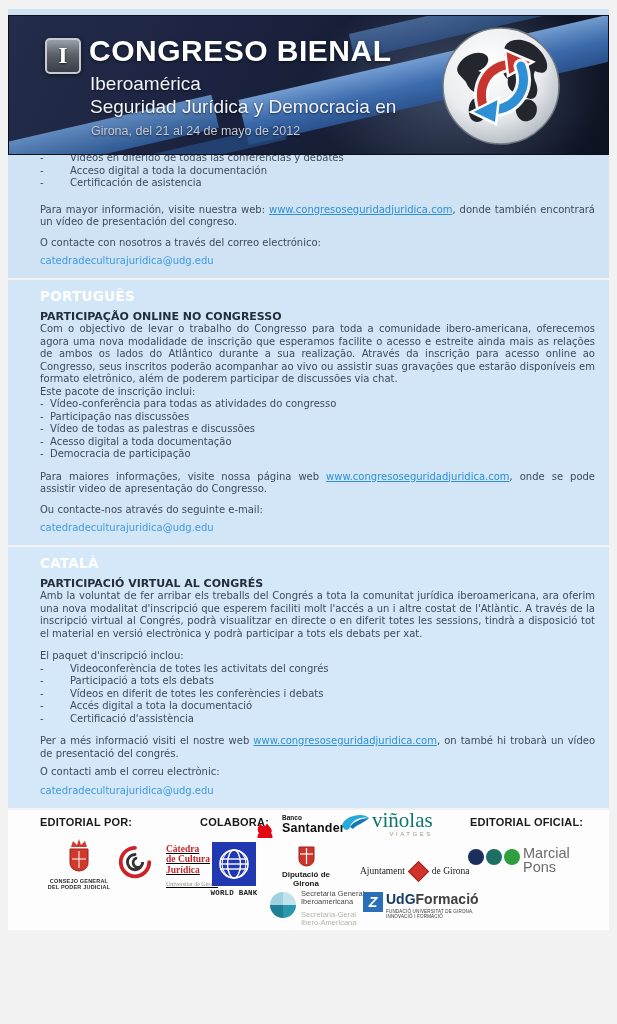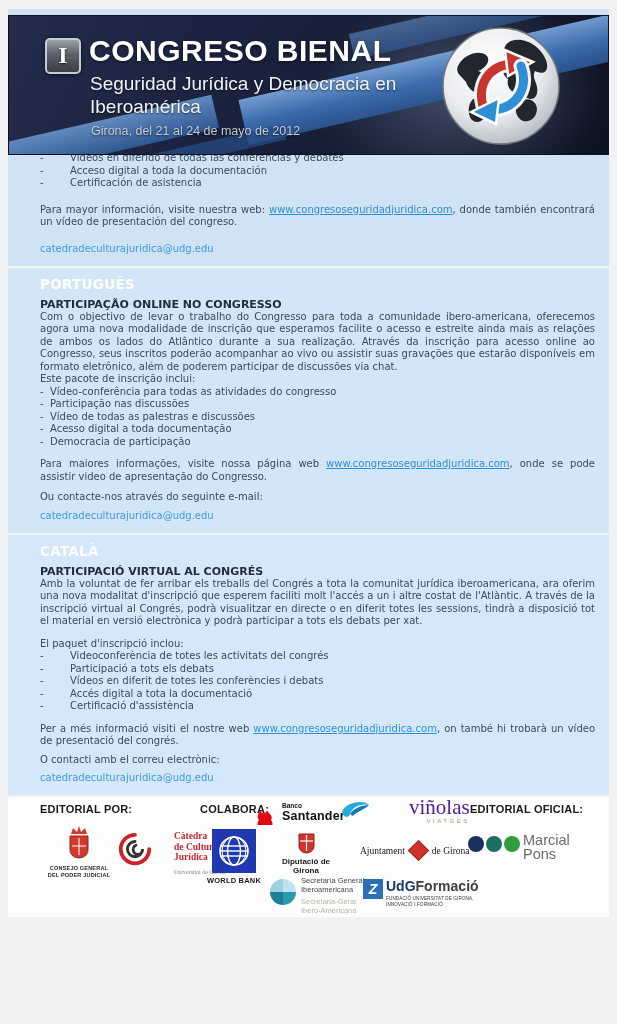--- a/index.html
+++ b/index.html
@@ -93,41 +93,41 @@
     margin:0 8px;background:#fdfdfd;height:120px;position:relative;
   }
   .flabel{
     position:absolute;font-family:"Liberation Sans",sans-serif;font-weight:bold;
     font-size:11px;color:#1a1a1a;letter-spacing:.2px;
   }
   .logo{position:absolute;}
   .cap{font-family:"Liberation Sans",sans-serif;font-weight:bold;font-size:5.5px;color:#2a2a2a;text-align:center;line-height:6.5px;letter-spacing:.2px;}
 
   .wb-box{width:44px;height:44px;background:#2038b0;display:flex;align-items:center;justify-content:center;}
-  .wb-cap{font-family:Liberation Sans, sans-serif;font-weight:bold;font-size:7.5px;color:#222;text-align:center;margin-top:3px;letter-spacing:.2px;}
+  .wb-cap{font-family:Liberation Mono, monospace;font-weight:bold;font-size:7.5px;color:#222;text-align:center;margin-top:3px;letter-spacing:.2px;}
 
   .catedra{display:flex;align-items:flex-start;}
-  .catedra-text{margin-left:20px;}
+  .catedra-text{margin-left:12px;text-decoration:underline;}
   .catedra-name{font-family:"Liberation Serif",serif;color:#c4282f;font-size:9.5px;font-weight:bold;line-height:10.5px;}
   .catedra-cap{font-family:"Liberation Serif",serif;color:#8a8a80;font-size:6px;margin-top:6px;}
 
   .santander{display:flex;align-items:center;}
   .sant-text{margin-left:4px;font-family:"Liberation Sans",sans-serif;color:#111;}
   .sant-top{font-size:6.5px;font-weight:bold;}
   .sant-name{font-size:12.5px;font-weight:bold;letter-spacing:.2px;}
 
   .vinolas{display:flex;align-items:flex-start;}
   .vin-text{margin-left:2px;}
-  .vin-name{font-family:"Liberation Serif",serif;font-size:21px;color:#4c1d95;line-height:20px;margin-left:37px;}
+  .vin-name{font-family:"Liberation Serif",serif;font-size:21px;color:#0f766e;line-height:20px;}
   .vin-sub{font-family:"Liberation Sans",sans-serif;font-size:6px;letter-spacing:2.5px;color:#9a9a85;text-align:right;margin-top:1px;}
 
   .diputacio{text-align:center;width:72px;}
   .dip-cap{font-family:"Liberation Sans",sans-serif;font-weight:bold;font-size:8px;color:#1a1a1a;margin-top:3px;}
 
-  .ajuntament{display:flex;align-items:center;font-family:"Liberation Serif",serif;font-size:9.5px;color:#1a1a1a;}
+  .ajuntament{display:flex;align-items:center;font-family:"Liberation Serif",serif;font-size:9.5px;color:#1a1a1a;margin-top:8px;}
   .aj-diamond{width:15px;height:15px;background:#cf342c;transform:rotate(45deg);margin:0 6px;border:1px solid #9e1f1a;box-sizing:border-box;}
 
   .marcial{display:flex;align-items:flex-start;}
   .mp-dots{display:flex;margin-top:3px;}
   .mp-dot{width:16px;height:16px;border-radius:50%;margin-right:2px;}
   .mp-text{margin-left:1px;font-family:"Liberation Sans",sans-serif;font-size:14.5px;color:#6b6b6b;line-height:14px;}
 
   .segib{display:flex;}
   .segib-mark{width:26px;height:26px;position:relative;flex:none;margin-top:2px;}
   .segib-mark span{position:absolute;width:13px;height:13px;}
@@ -179,22 +179,22 @@
 
         <path d="M82,42 C90,64 78,84 54,86" fill="none" stroke="#ffffff" stroke-width="15" stroke-linecap="round" opacity=".95"></path>
         <path d="M82,42 C90,64 78,84 54,86" fill="none" stroke="#2e8fd5" stroke-width="9" stroke-linecap="round"></path>
         <polygon points="32,88 60,74 57,100" fill="#2e8fd5" stroke="#ffffff" stroke-width="2.5"></polygon>
       </svg>
     </div>
 
     <div class="edition-badge">I</div>
     <div class="banner-title">CONGRESO BIENAL</div>
     <div class="banner-sub">
+      <div>Iberoamérica</div>
       <div>Seguridad Jurídica y Democracia en</div>
-      <div>Iberoamérica</div>
     </div>
     <div class="banner-date">Girona, del 21 al 24 de mayo de 2012</div>
   </div>
 
   <div class="section first">
     <p class="sec-label">ESPAÑOL</p>
     <p class="sec-heading">PARTICIPACIÓN VIRTUAL AL CONGRESO</p>
     <p class="para">Con la voluntad de hacer llegar los trabajos del Congreso a toda la comunidad jurídica iberoamericana, ofrecemos ahora una nueva modalidad de inscripción que esperamos facilite mucho el acceso a uno y otro lado del Atlántico. A través de la inscripción virtual al congreso, podrán visualizar en directo o en diferido todas las sesiones, tendrán a disposición todo el material en versión electrónica y podrán participar en los debates a través de chat.</p>
     <p class="para left">El paquete de inscripción incluye:</p>
     <div class="bullets">
@@ -215,20 +215,21 @@
         <span>Acceso digital a toda la documentación</span>
       </div>
         <div class="bullet-row">
         <span class="dash">-</span>
         <span>Certificación de asistencia</span>
       </div>
       </div>
     <div class="g14"></div>
     <p class="para"><span>Para mayor información, visite nuestra web: </span><a class="weblink">www.congresoseguridadjuridica.com</a><span>, donde también encontrará un vídeo de presentación del congreso.</span></p>
     <div class="g8"></div>
+    <p class="para left">O contacte con nosotros a través del correo electrónico:</p>
     <a class="email para">catedradeculturajuridica@udg.edu</a>
   </div>
 
   <div class="section pt">
     <p class="sec-label">PORTUGUÊS</p>
     <p class="sec-heading">PARTICIPAÇÃO ONLINE NO CONGRESSO</p>
     <p class="para">Com o objectivo de levar o trabalho do Congresso para toda a comunidade ibero-americana, oferecemos agora uma nova modalidade de inscrição que esperamos facilite o acesso e estreite ainda mais as relações de ambos os lados do Atlântico durante a sua realização.  Através da inscrição para acesso online ao Congresso, seus inscritos poderão acompanhar ao vivo ou assistir suas gravações que estarão disponíveis em formato eletrônico, além de poderem participar de discussões via chat.</p>
     <p class="para left">Este pacote de inscrição inclui:</p>
     <div class="bullets inline">
         <div class="bullet-row">

